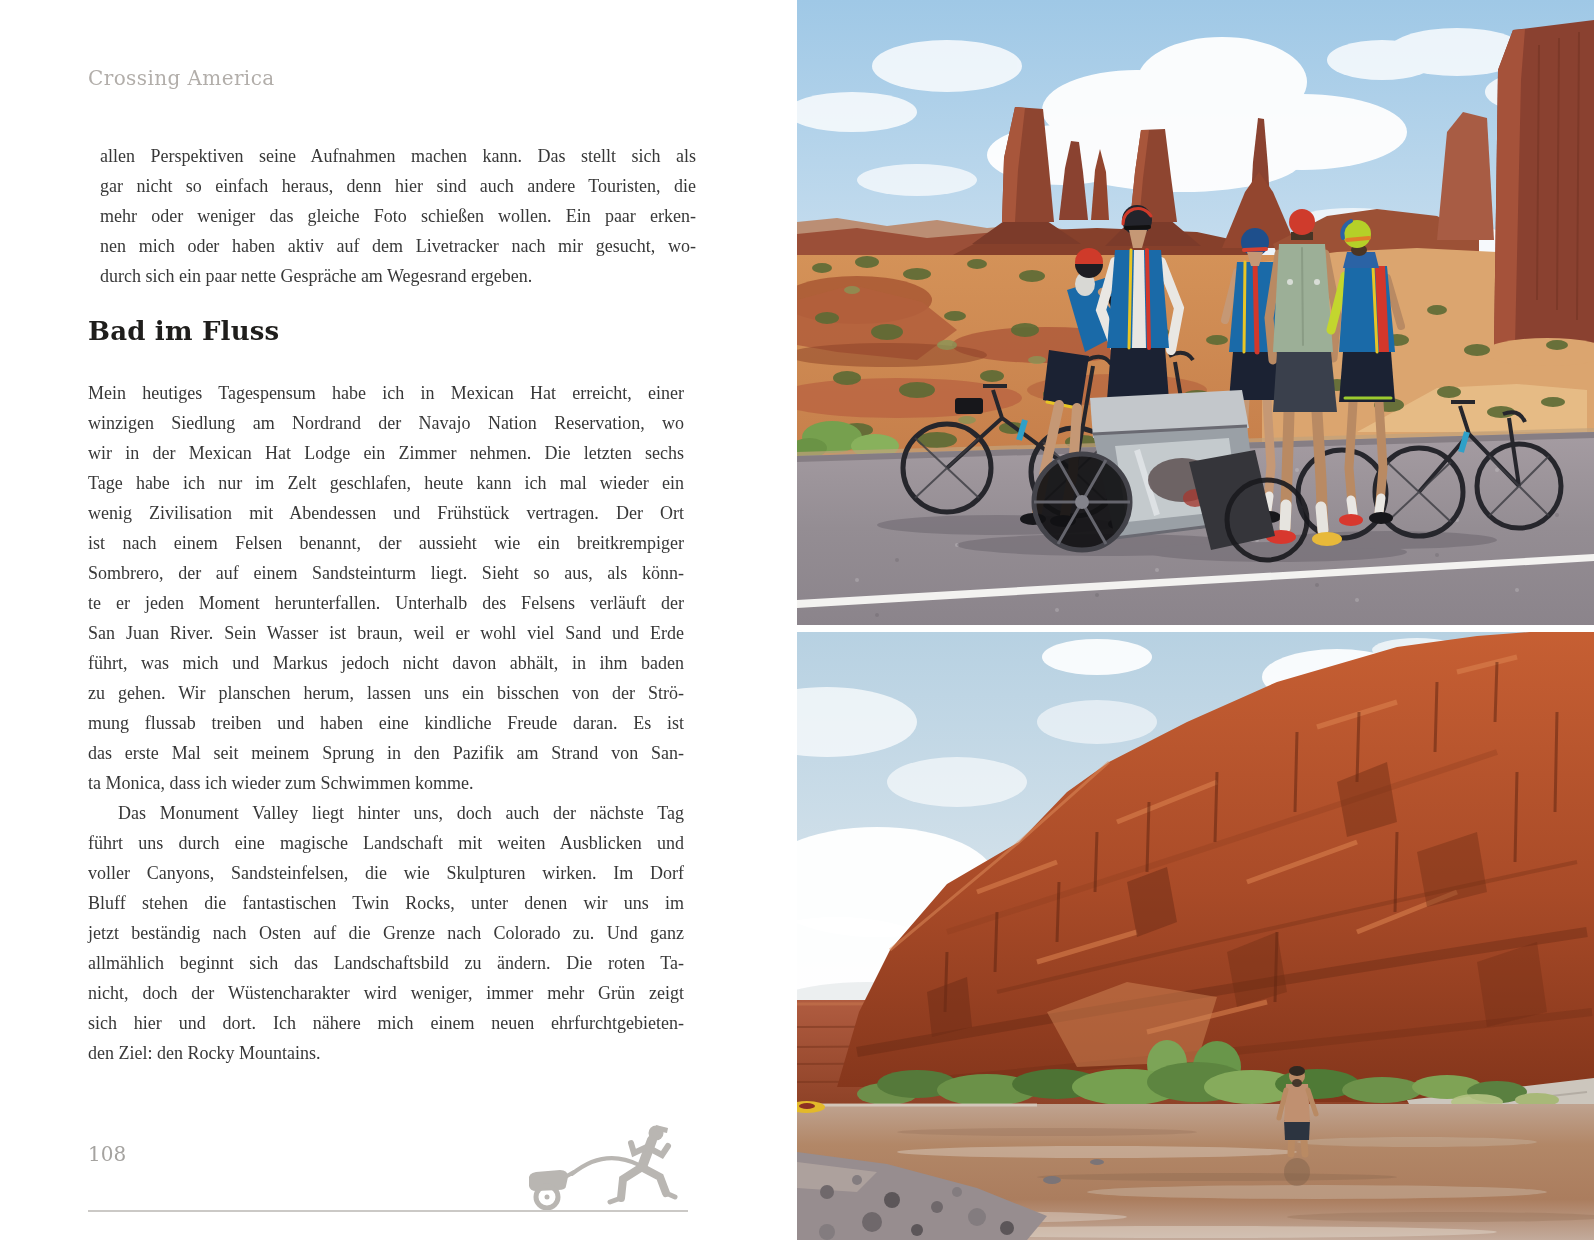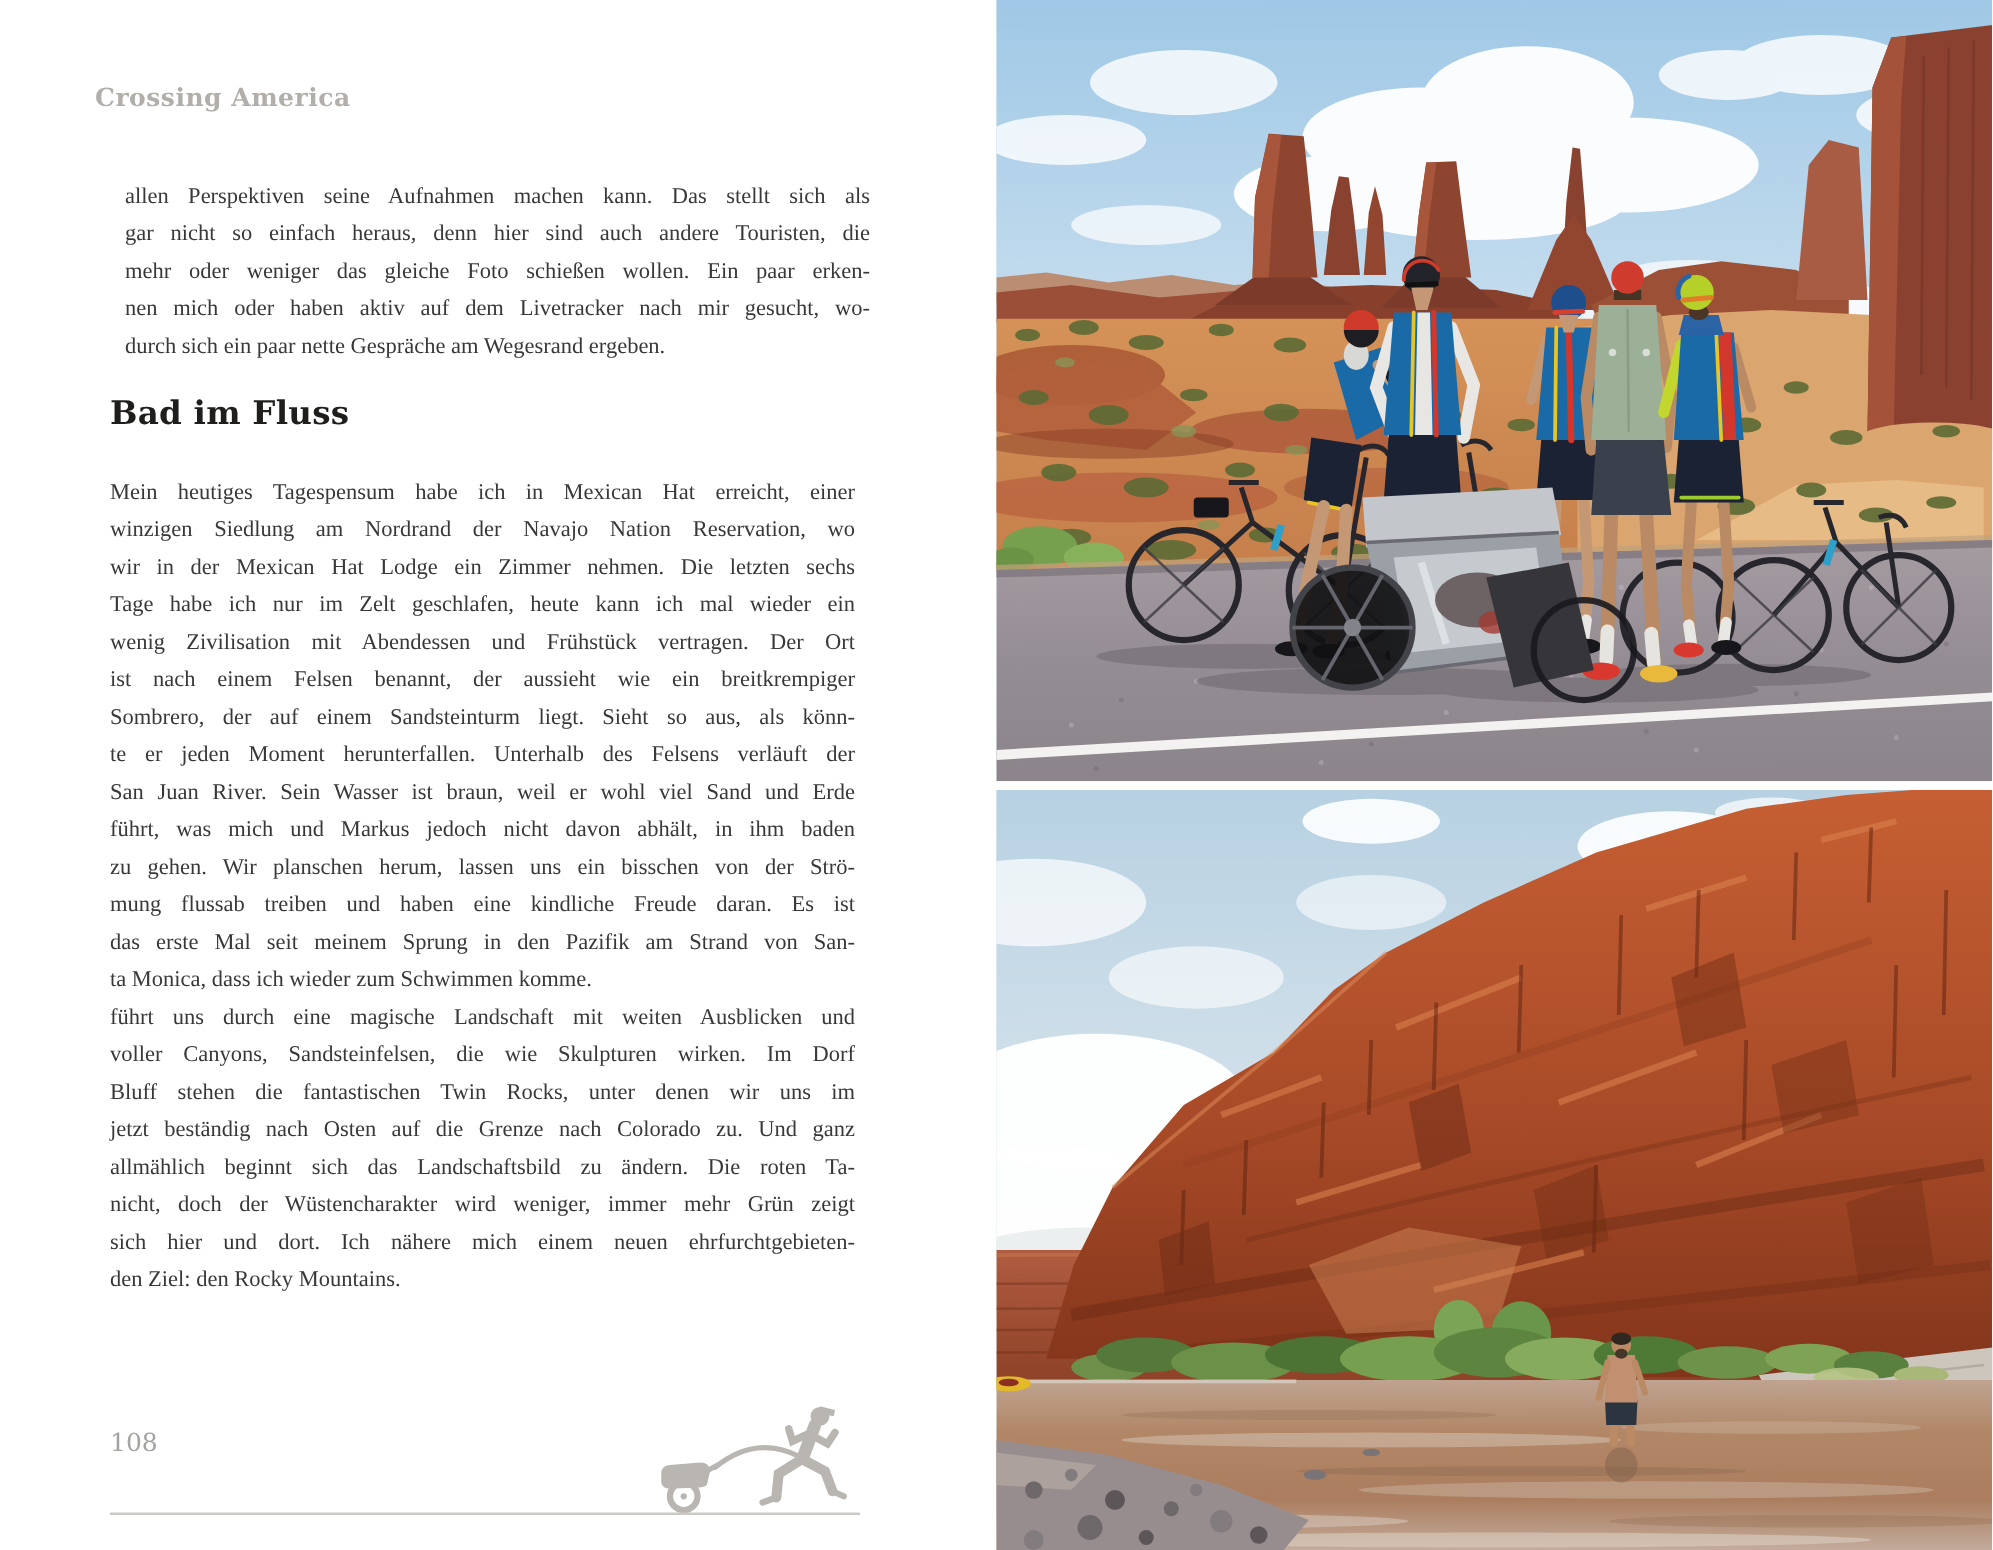--- a/index.html
+++ b/index.html
@@ -1,20 +1,20 @@
 <!DOCTYPE html>
 <html style="--running_header: #b2aeaa; --body_text: #383838; --heading: #1f1e1c; --page_number: #a5a3a0; --footer_rule: #cbc9c6; --runner_icon: #b9b6b2;"><head>
 <meta charset="utf-8">
 <style>
   html,body { margin:0; padding:0; background:#ffffff; }
   .page { position:relative; width:1594px; height:1240px; background:#fff; overflow:hidden;
           font-family:"Liberation Serif", serif; }
 
-  .running-header { position:absolute; left:76px; top:66px;
-    font-family:"DejaVu Serif", serif; font-weight:700; font-size:20px;
+  .running-header { position:absolute; left:88px; top:66px;
+    font-family:"DejaVu Serif", serif; font-weight:400; font-size:20px;
     letter-spacing:.4px; color:var(--running_header,#b2aeaa); }
 
   .para { position:absolute; left:88px; width:596px; font-size:18px;
           color:var(--body_text,#383838); }
   #para1 { top:141px;margin-left:12px; } #para2 { top:378px; } #para3 { top:798px; }
   .tline { height:30px; line-height:30px; text-align:justify; text-align-last:justify; }
   .tline.tlast { text-align-last:left; }
   .tline.tindent { text-indent:30px; }
 
   .section-heading { position:absolute; left:88px; top:316px;
@@ -62,20 +62,21 @@
       <div class="tline">te er jeden Moment herunterfallen. Unterhalb des Felsens verläuft der</div>
       <div class="tline">San Juan River. Sein Wasser ist braun, weil er wohl viel Sand und Erde</div>
       <div class="tline">führt, was mich und Markus jedoch nicht davon abhält, in ihm baden</div>
       <div class="tline">zu gehen. Wir planschen herum, lassen uns ein bisschen von der Strö-</div>
       <div class="tline">mung flussab treiben und haben eine kindliche Freude daran. Es ist</div>
       <div class="tline">das erste Mal seit meinem Sprung in den Pazifik am Strand von San-</div>
       <div class="tline tlast">ta Monica, dass ich wieder zum Schwimmen komme.</div>
     </div>
 
   <div class="para" id="para3">
+      <div class="tline tindent">Das Monument Valley liegt hinter uns, doch auch der nächste Tag</div>
       <div class="tline">führt uns durch eine magische Landschaft mit weiten Ausblicken und</div>
       <div class="tline">voller Canyons, Sandsteinfelsen, die wie Skulpturen wirken. Im Dorf</div>
       <div class="tline">Bluff stehen die fantastischen Twin Rocks, unter denen wir uns im</div>
       <div class="tline">jetzt beständig nach Osten auf die Grenze nach Colorado zu. Und ganz</div>
       <div class="tline">allmählich beginnt sich das Landschaftsbild zu ändern. Die roten Ta-</div>
       <div class="tline">nicht, doch der Wüstencharakter wird weniger, immer mehr Grün zeigt</div>
       <div class="tline">sich hier und dort. Ich nähere mich einem neuen ehrfurchtgebieten-</div>
       <div class="tline tlast">den Ziel: den Rocky Mountains.</div>
     </div>
 

